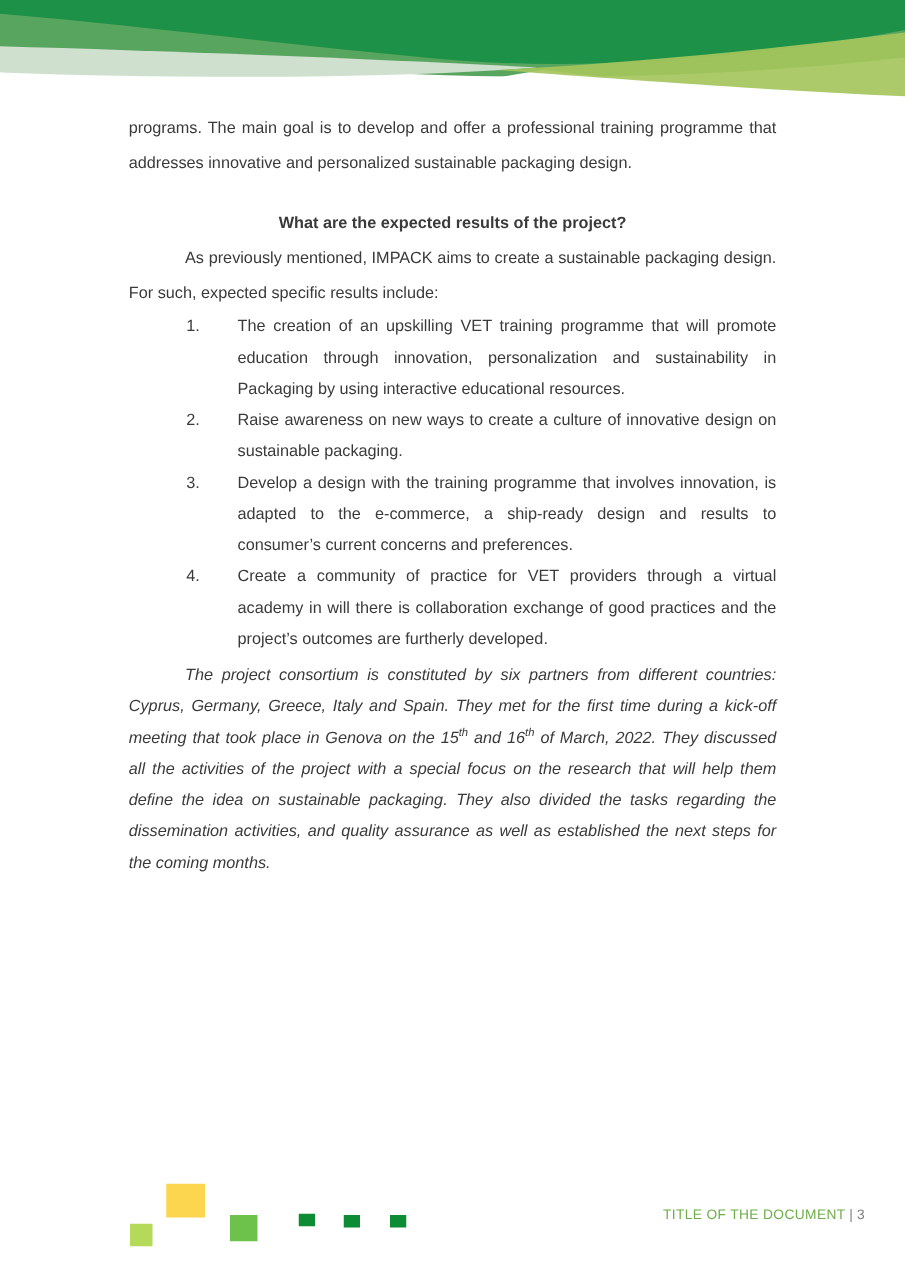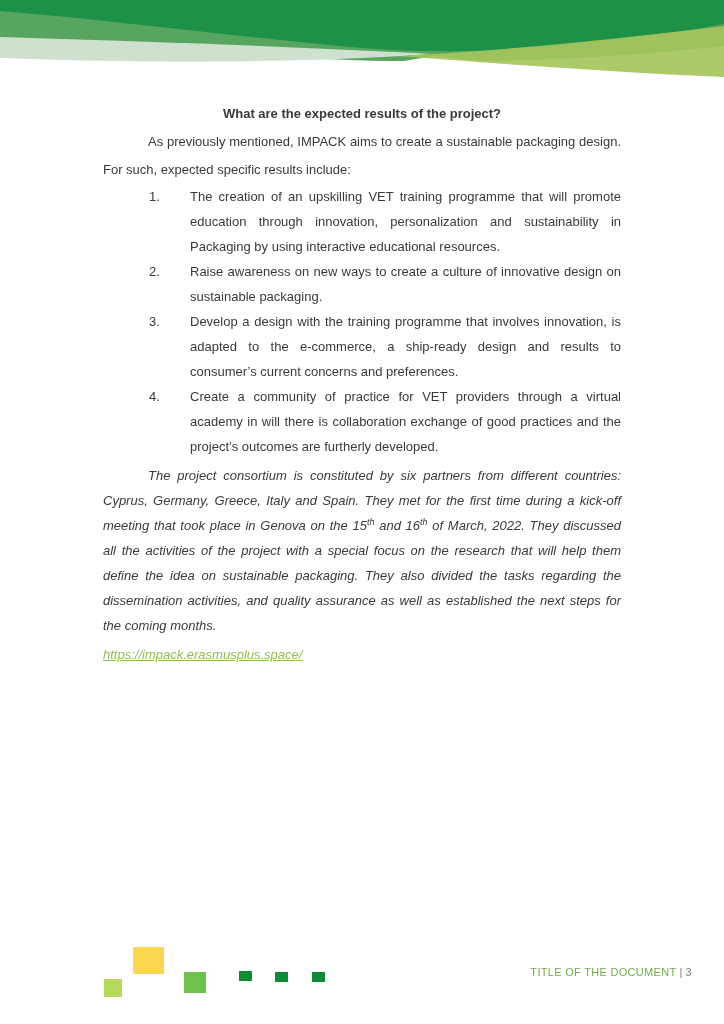--- a/index.html
+++ b/index.html
@@ -76,20 +76,21 @@
   <svg class="header-svg" viewBox="0 0 724 80" preserveAspectRatio="none" aria-hidden="true">
     <path style="fill:var(--c-header_dark_green,#1d9147)" d="M0,0 H724 V30 C620,44 500,55 390,57 C270,59 150,52 80,44 C48,40 18,36 0,30 Z"></path>
     <path style="fill:var(--c-header_medium_green,#58a55f)" d="M0,11 C110,20 230,36 350,47 C460,57 590,49 724,24 L724,46 C600,60 470,64 350,60 C230,56 110,45 0,41 Z"></path>
     <path style="fill:var(--c-header_pale_green,#cfe0cf)" d="M0,37 C140,41 300,47 430,54 C330,62 160,64 0,58 Z"></path>
     <path fill="#ffffff" d="M0,58 C100,66 220,75 320,70 C380,67 412,59 435,56 C470,60 540,69 600,72 C650,75 700,78 724,79 L724,80 L0,80 Z"></path>
     <path style="fill:var(--c-header_yellow_green,#a5c55c)" fill-opacity="0.92" d="M398,56 C510,50 620,39 724,26 L724,77 C610,72 490,63 398,56 Z"></path>
   </svg>
 
   <div class="content">
 
+    <p class="p-body p1">programs. The main goal is to develop and offer a professional training programme that addresses innovative and personalized sustainable packaging design.</p>
 
     <p class="heading">What are the expected results of the project?</p>
 
     <p class="p-body indent">As previously mentioned, IMPACK aims to create a sustainable packaging design. For such, expected specific results include:</p>
 
     <div class="list">
       <div class="list-item">
         <span class="num">1.</span>
         <span class="txt">The creation of an upskilling VET training programme that will promote education through innovation, personalization and sustainability in Packaging by using interactive educational resources.</span>
       </div>
@@ -104,23 +105,20 @@
       <div class="list-item">
         <span class="num">4.</span>
         <span class="txt">Create a community of practice for VET providers through a virtual academy in will there is collaboration exchange of good practices and the project’s outcomes are furtherly developed.</span>
       </div>
     </div>
 
 
     <p class="updates"><span>The project consortium is constituted by six partners from different countries: Cyprus, Germany, Greece, Italy and Spain. They met for the first time during a kick-off meeting that took place in Genova on the 15</span><sup>th</sup><span> and 16</span><sup>th</sup><span> of March, 2022. They discussed all the activities of the project with a special focus on the research that will help them define the idea on sustainable packaging. They also divided the tasks regarding the dissemination activities, and quality assurance as well as established the next steps for the coming months.</span></p>
 
 
-    <p class="linkline">
-      <a class="site-link" href="#">https://impack.erasmusplus.space/</a>
-    </p>
 
   </div>
 
   <div class="sq sq1"></div>
   <div class="sq sq2"></div>
   <div class="sq sq3"></div>
   <div class="sq sq4"></div>
   <div class="sq sq5"></div>
   <div class="sq sq6"></div>
 

